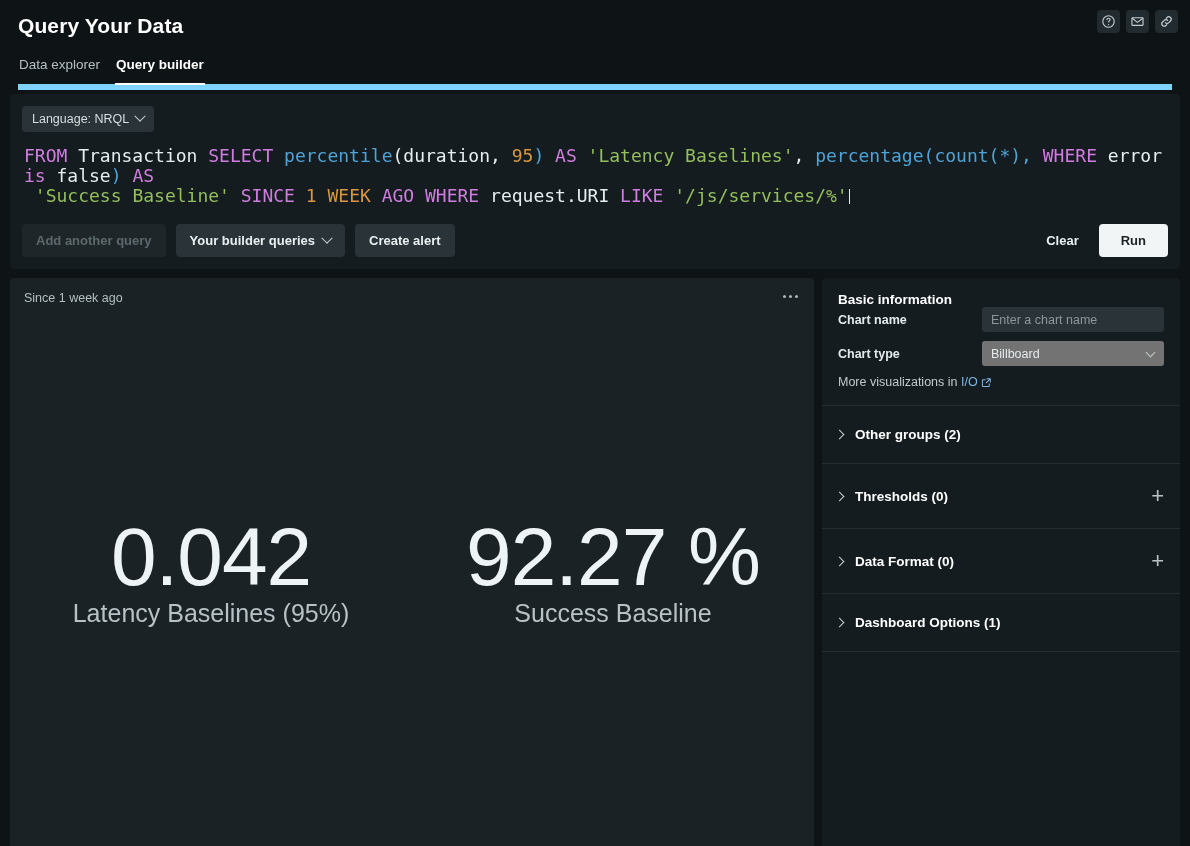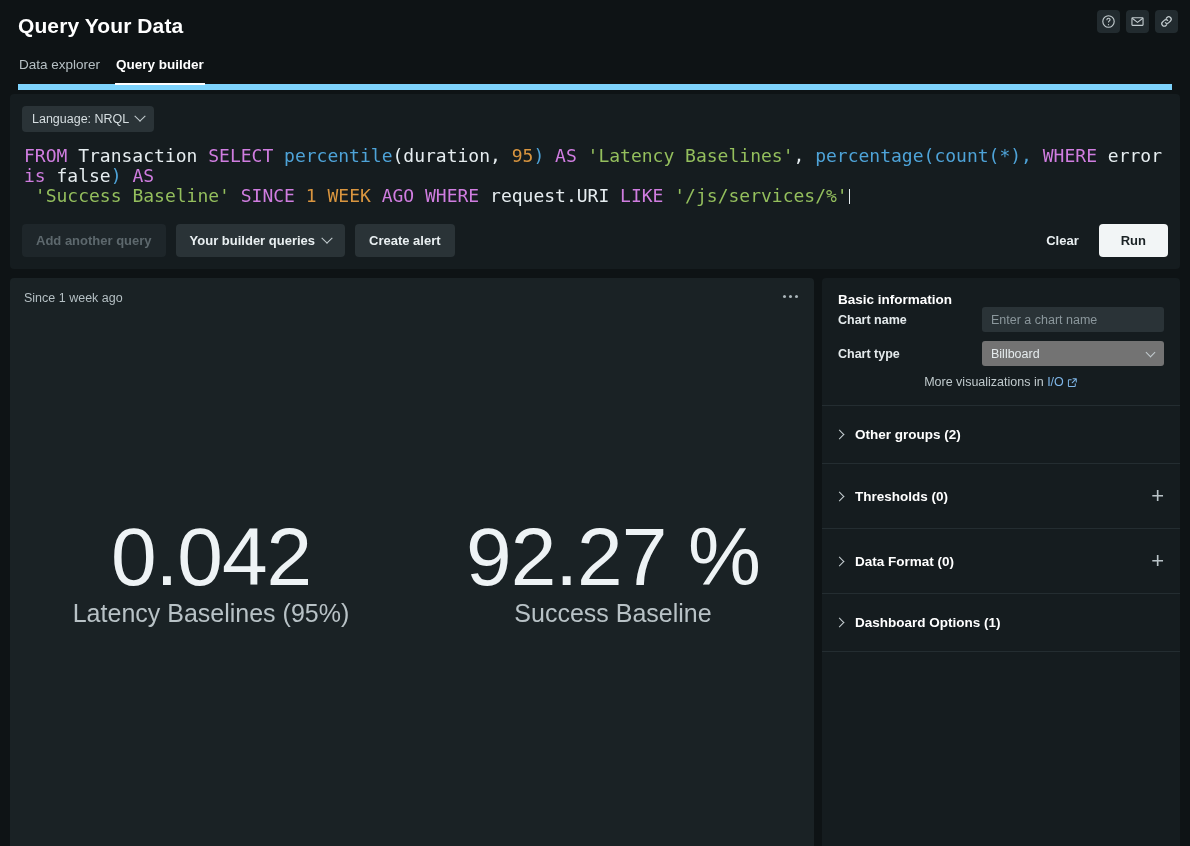--- a/index.html
+++ b/index.html
@@ -284,21 +284,21 @@
   .select-chev {
     position: absolute;
     right: 10px; top: 8px;
     width: 7px; height: 7px;
     border-right: 1.5px solid #c3ccd0;
     border-bottom: 1.5px solid #c3ccd0;
     transform: rotate(45deg);
     pointer-events: none;
   }
   .viz-link-row {
-    text-align: center;
+    text-align: left;
     font-size: 12.5px;
     color: #c0cacd;
     margin-top: 9px;
   }
   .viz-link {
     color: #7fb6e8;
     cursor: pointer;
     text-decoration: none;
   }
   .ext-icon { margin-left: 3px; vertical-align: -2px; }

